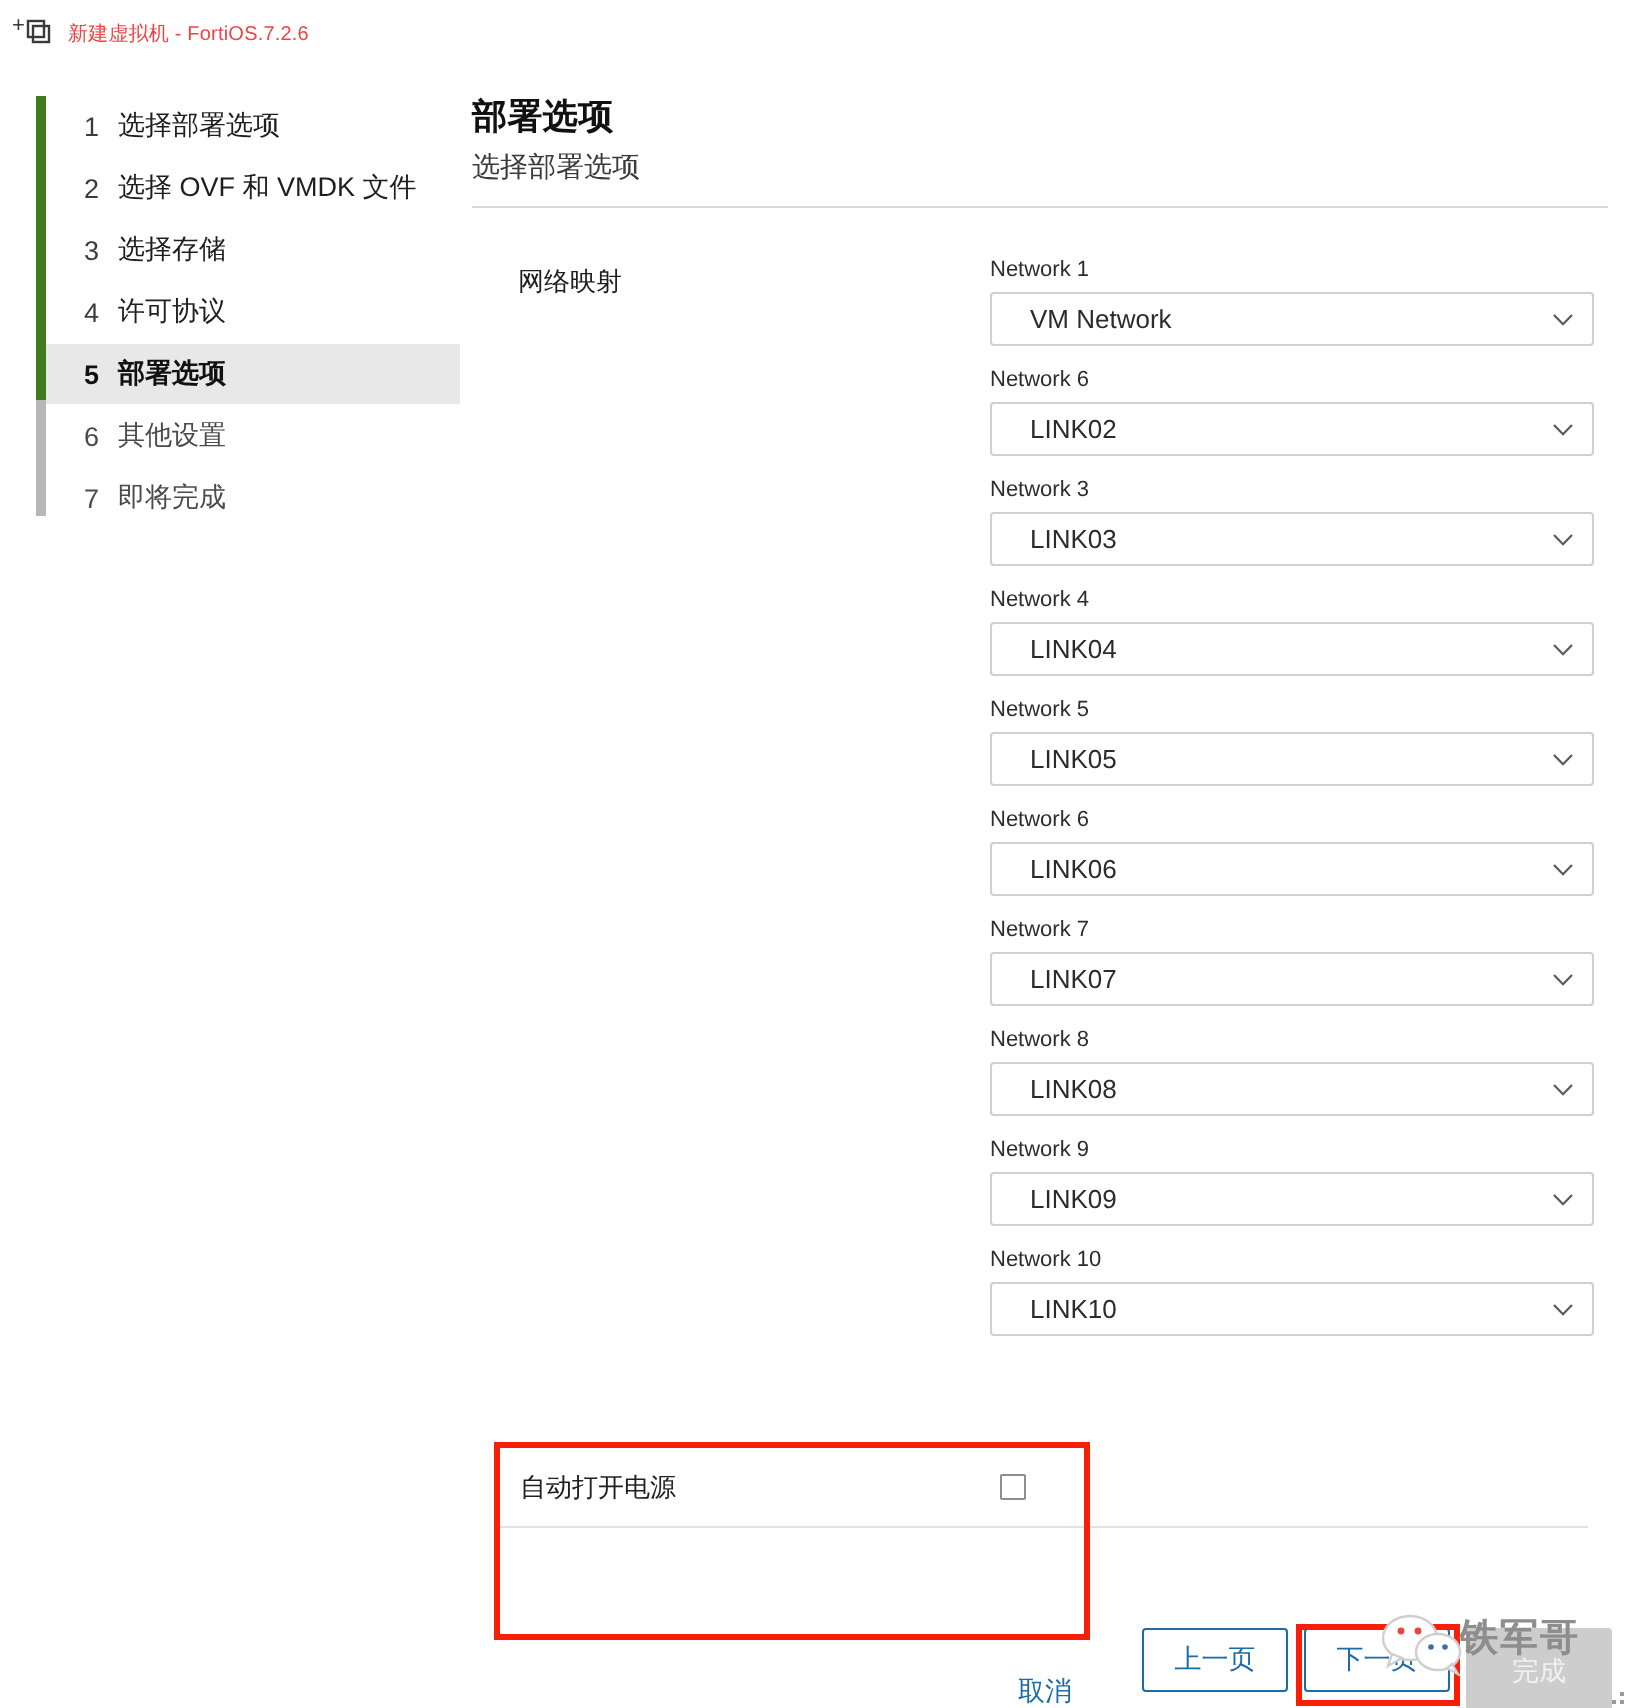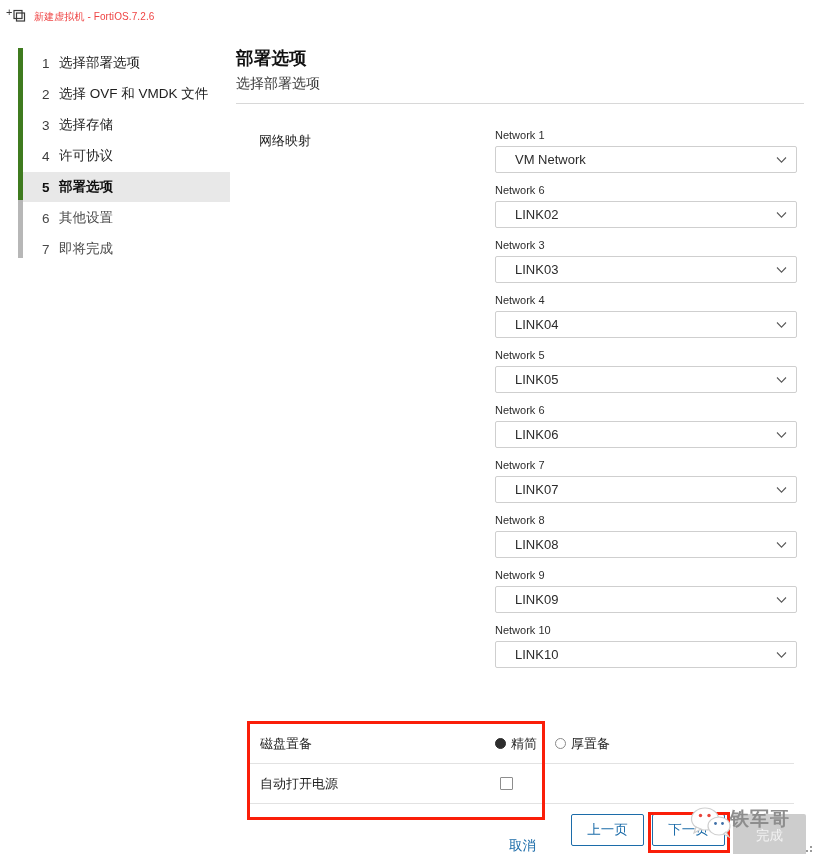--- a/index.html
+++ b/index.html
@@ -496,33 +496,20 @@
             </svg>
         </span>
       </div>
     </div>
 
   </div>
 </div>
 
 <div id="options-section">
 
-  <div class="opt-row">
-    <span class="opt-label">磁盘置备</span>
-    <span class="opt-control">
-      <span class="radio-item">
-        <span class="radio-dot checked"></span>
-        <span class="radio-text">精简</span>
-      </span>
-      <span class="radio-item">
-        <span class="radio-dot"></span>
-        <span class="radio-text">厚置备</span>
-      </span>
-    </span>
-  </div>
 
   <div class="opt-row">
     <span class="opt-label">自动打开电源</span>
     <span class="opt-control">
       <span class="checkbox-sq"></span>
     </span>
   </div>
 
 </div>
 

